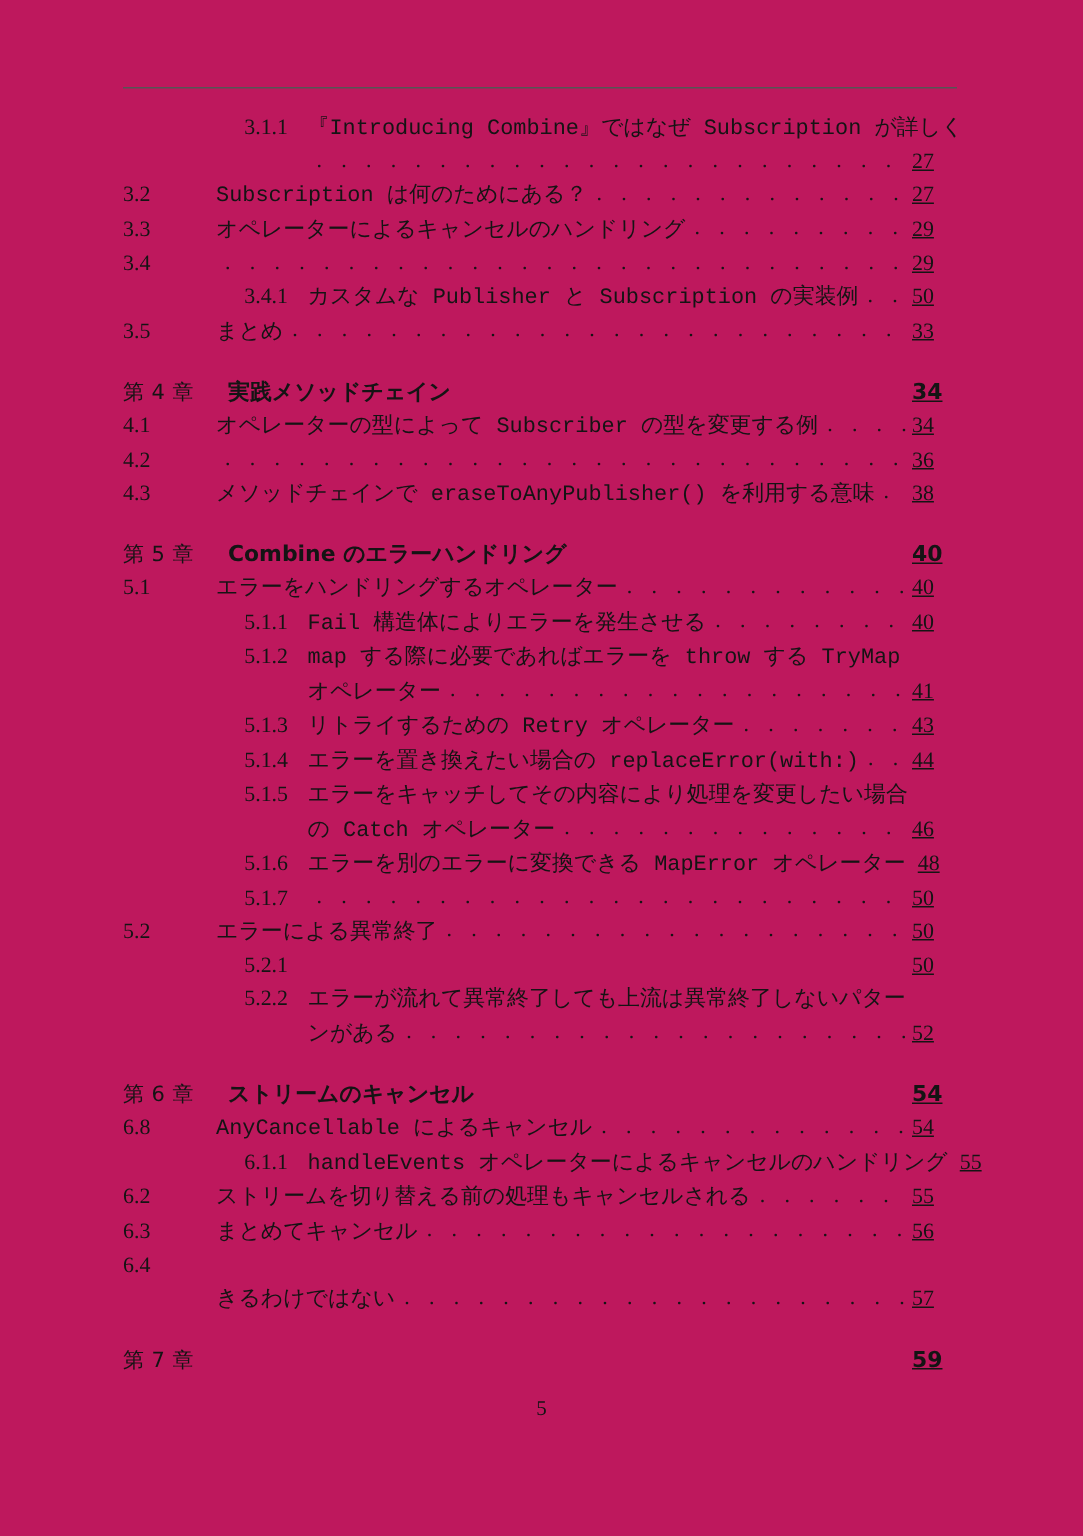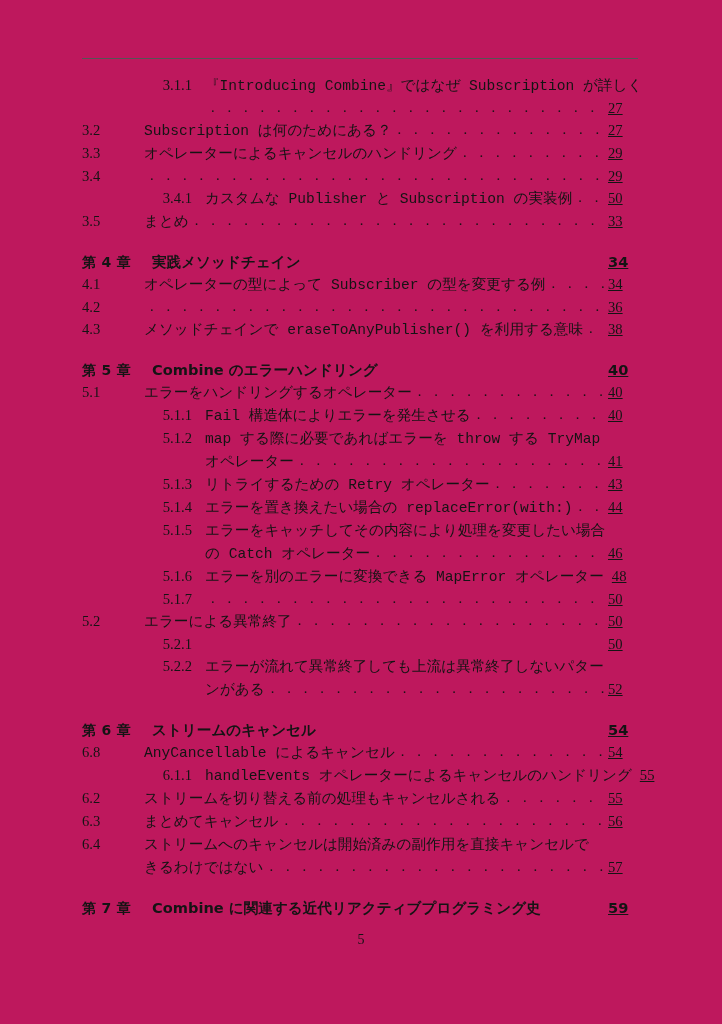--- a/index.html
+++ b/index.html
@@ -76,21 +76,21 @@
     width: 123px;
     text-align: right;
     padding-right: 13px;
     box-sizing: border-box;
   }
   
   .lvl-chapter .num {
     width: 70px;
     text-align: left;
     font-family: "DejaVu Sans", "Liberation Sans", sans-serif;
-    font-weight: bold;
+    font-weight: normal;
     font-size: 14px;
     letter-spacing: 0.3px;
   }
 
   .title {
     flex: 0 1 auto;
     white-space: nowrap;
     font-family: Liberation Mono, monospace;
   }
   .lvl-chapter .title {
@@ -391,37 +391,35 @@
         <div class="row">
           <span class="num">6.3</span>
           <span class="title">まとめてキャンセル</span>
           <span class="leader">. . . . . . . . . . . . . . . . . . . . . . . . . . . . . . . . . . . . . . . . . . . . . . . . . . . . . . . . . . . . . . . . . . . . . . . . . . . . . . . . . . . . . . . . . </span>
           <span class="page">56</span>
         </div>
       </div>
       <div class="entry lvl-section">
         <div class="row">
           <span class="num">6.4</span>
-          <span class="title">ストリームへのキャンセルは開始済みの副作用を直接キャンセルで</span>
           <span class="leader none"></span>
           <span class="page"></span>
         </div>
       </div>
       <div class="entry lvl-section">
         <div class="row cont">
           <span class="num"></span>
           <span class="title">きるわけではない</span>
           <span class="leader">. . . . . . . . . . . . . . . . . . . . . . . . . . . . . . . . . . . . . . . . . . . . . . . . . . . . . . . . . . . . . . . . . . . . . . . . . . . . . . . . . . . . . . . . . </span>
           <span class="page">57</span>
         </div>
       </div>
       <div class="entry lvl-chapter chapter">
         <div class="row">
           <span class="num">第 7 章</span>
-          <span class="title">Combine に関連する近代リアクティブプログラミング史</span>
           <span class="leader none"></span>
           <span class="page">59</span>
         </div>
       </div>
     </div>
 
   <div id="folio">5</div>
 
 </div>
 

